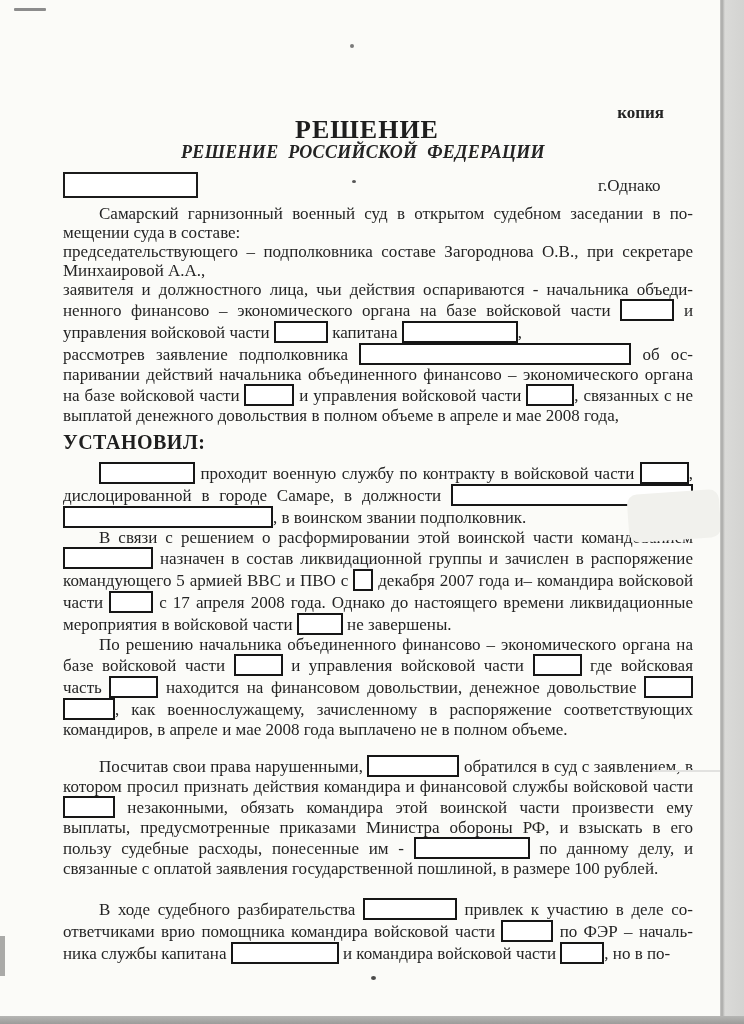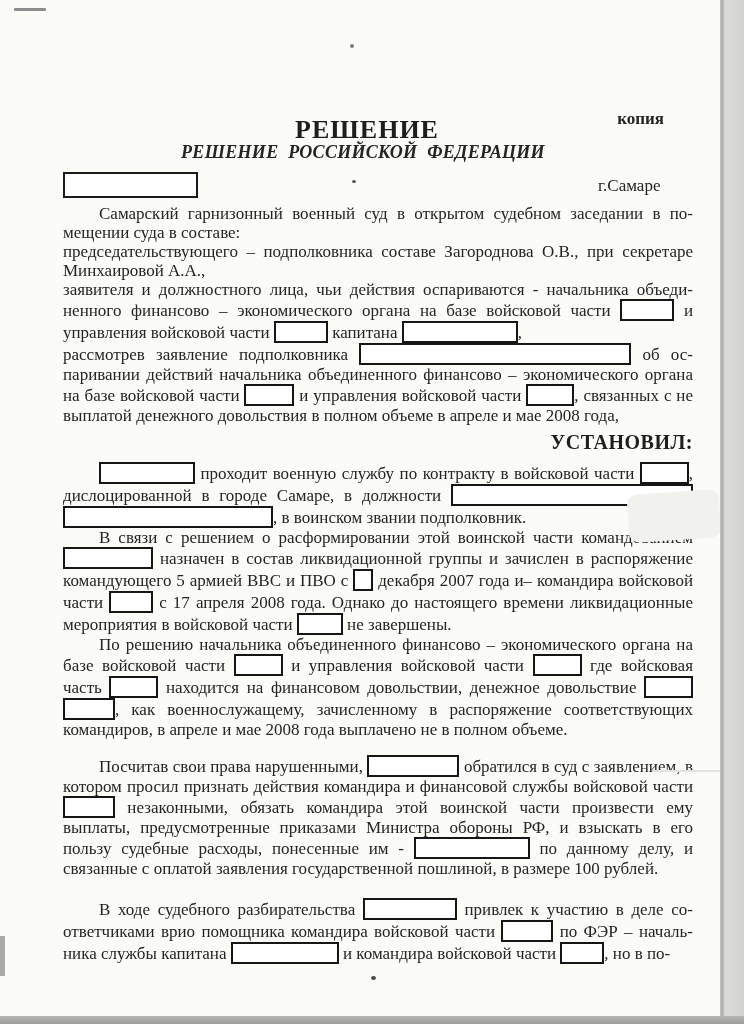--- a/index.html
+++ b/index.html
@@ -3,21 +3,21 @@
 <meta charset="utf-8">
 <style>
   html,body { margin:0; padding:0; background:#e9e9e7; }
   .page {
     position:relative; width:744px; height:1024px;
     background:#fbfbf8; overflow:hidden;
     font-family:"Liberation Serif", serif; color:#242424;
     -webkit-font-smoothing:antialiased;
   }
   .copy-label {
-    position:absolute; top:109px; right:80px;
+    position:absolute; top:103px; right:80px;
     font-size:17px; font-weight:bold;
   }
   .doc-title {
     position:absolute; top:111px; left:0; width:726px; margin:4px;
     text-align:center; font-size:26px; font-weight:bold; letter-spacing:1px;
     color:#1e1e1e;
   }
   .doc-subtitle {
     position:absolute; top:142px; left:0; width:726px;
     text-align:center; font-size:18px; font-weight:bold; font-style:italic;
@@ -29,21 +29,21 @@
   }
   .city { position:absolute; left:598px; top:176px; font-size:17px; }
   .body-text {
     position:absolute; left:63px; top:204px; width:630px;
     font-size:17px; line-height:19px; text-align:justify;
     hyphens:manual;
   }
   .para { margin:0; }
   .para.indent { text-indent:36px; }
   .section-heading {
-    margin:8px 0 10px; text-align:right;
+    margin:8px 0 10px; text-align:left;
     font-size:20px; font-weight:bold; letter-spacing:0.5px; color:#1e1e1e;
   }
   .redact {
     display:inline-block; height:18px; background:#ffffff;
     border:2px solid #161616; vertical-align:-5px;
   }
   .artifact { position:absolute; }
   .artifact-dash-top { left:14px; top:8px; width:32px; height:3px; background:#8c8c8c; border-radius:1px; }
   .artifact-dot-1 { left:350px; top:44px; width:4px; height:4px; background:#7a7a7a; border-radius:50%; }
   .artifact-dot-2 { left:352px; top:180px; width:4px; height:3px; background:#565656; border-radius:50%; }
@@ -64,21 +64,21 @@
 <body>
 
 <div class="page">
 
   <div class="copy-label">копия</div>
 
   <h1 class="doc-title">РЕШЕНИЕ</h1>
   <div class="doc-subtitle">РЕШЕНИЕ РОССИЙСКОЙ ФЕДЕРАЦИИ</div>
 
   <div class="header-redaction"></div>
-  <div class="city">г.Самаре</div>
+  <div class="city">г.Однако</div>
 
   <div class="body-text">
     <div>
         <p class="para indent"><span>Самарский гарнизонный военный суд в открытом судебном заседании в по­мещении суда в составе:</span></p>
         <p class="para"><span>председательствующего – подполковника составе Загороднова О.В., при секрета­ре Минхаировой А.А.,</span></p>
         <p class="para"><span>заявителя и должностного лица, чьи действия оспариваются - начальника объеди­ненного финансово – экономического органа на базе войсковой части </span><span class="redact" style="width: 50px;"></span><span> и управления войсковой части </span><span class="redact" style="width: 50px;"></span><span> капитана </span><span class="redact" style="width: 112px;"></span><span>,</span></p>
         <p class="para"><span>рассмотрев заявление подполковника </span><span class="redact" style="width: 268px;"></span><span> об ос­паривании действий начальника объединенного финансово – экономического ор­гана на базе войсковой части </span><span class="redact" style="width: 46px;"></span><span> и управления войсковой части </span><span class="redact" style="width: 44px;"></span><span>, связан­ных с не выплатой денежного довольствия в полном объеме в апреле и мае 2008 года,</span></p>
       </div>
     <h2 class="section-heading">УСТАНОВИЛ:</h2>
     <div>

